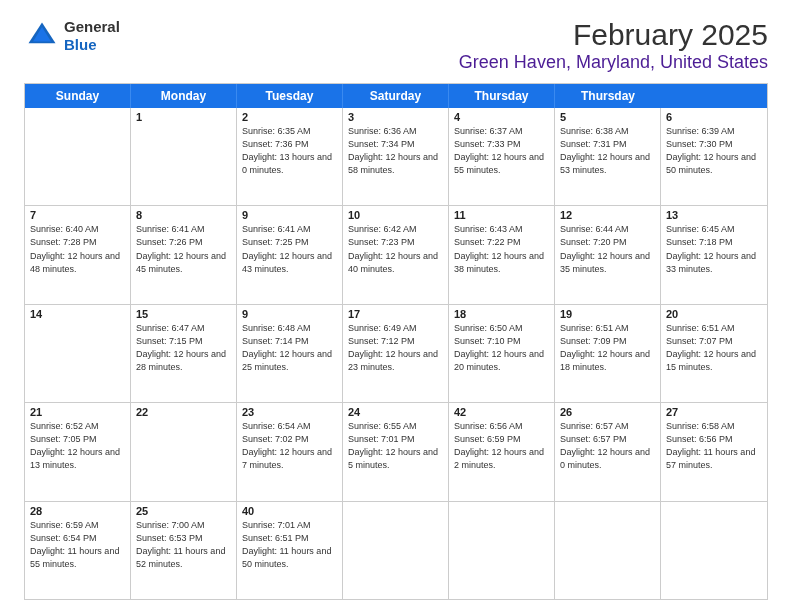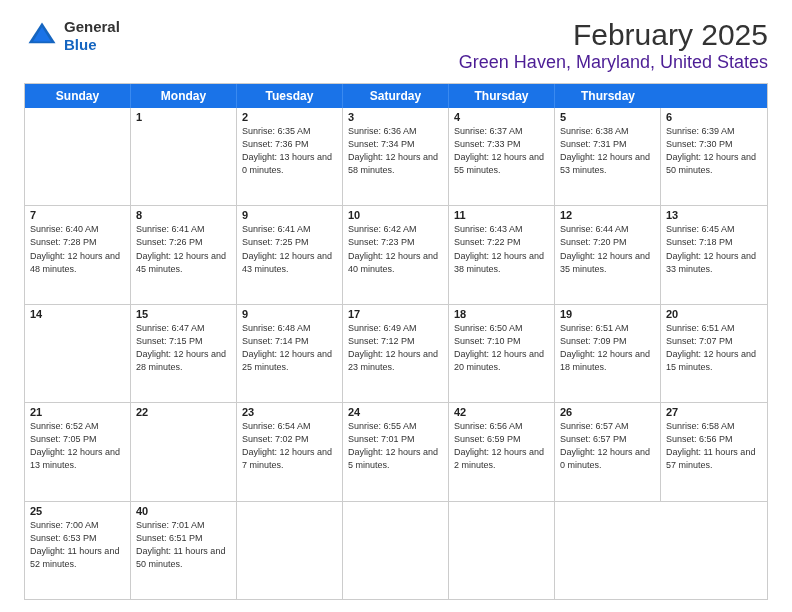--- a/index.html
+++ b/index.html
@@ -244,20 +244,24 @@
         <div class="cell-day">26</div>
         <div class="cell-info">Sunrise: 6:57 AM<br>Sunset: 6:57 PM<br>Daylight: 12 hours and 0 minutes.</div>
       </div>
           <div class="cal-cell">
         <div class="cell-day">27</div>
         <div class="cell-info">Sunrise: 6:58 AM<br>Sunset: 6:56 PM<br>Daylight: 11 hours and 57 minutes.</div>
       </div>
         </div>
         <div class="cal-row">
           <div class="cal-cell">
+        <div class="cell-day">28</div>
+        <div class="cell-info">Sunrise: 6:59 AM<br>Sunset: 6:54 PM<br>Daylight: 11 hours and 55 minutes.</div>
+      </div>
+          <div class="cal-cell">
         <div class="cell-day">25</div>
         <div class="cell-info">Sunrise: 7:00 AM<br>Sunset: 6:53 PM<br>Daylight: 11 hours and 52 minutes.</div>
       </div>
           <div class="cal-cell">
         <div class="cell-day">40</div>
         <div class="cell-info">Sunrise: 7:01 AM<br>Sunset: 6:51 PM<br>Daylight: 11 hours and 50 minutes.</div>
       </div>
           <div class="cal-cell empty-cell"></div>
           <div class="cal-cell empty-cell"></div>
           <div class="cal-cell empty-cell"></div>

